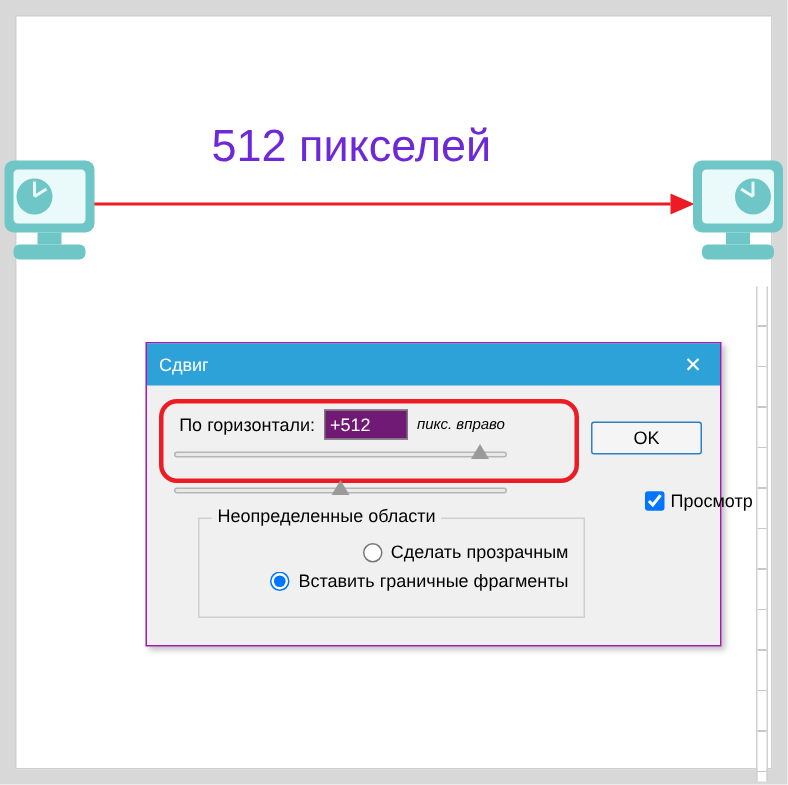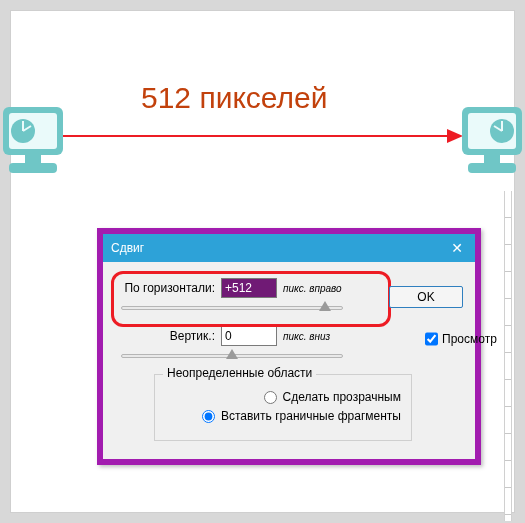--- a/index.html
+++ b/index.html
@@ -20,21 +20,21 @@
     width: 505px;
     height: 503px;
     background: #fff;
     border: 1px solid #cfcfcf;
   }
   .annotation {
     position: absolute;
     top: 70px;
     left: 130px;
     font-size: 30px;
-    color: #c2410c;
+    color: #6d28d9;
     white-space: nowrap;
   }
   .arrow {
     position: absolute;
     top: 118px;
     left: 50px;
     height: 14px;
     width: 402px;
     pointer-events: none;
   }
@@ -58,21 +58,21 @@
   .monitor { position: absolute; }
   .monitor.left  { left: -10px; top: 90px; }
   .monitor.right { right: -10px; top: 90px; }
 
   .dialog {
     position: absolute;
     left: 86px;
     top: 217px;
     width: 384px;
     background: #f0f0f0;
-    border: 6px solid #a21caf;
+    border: 1px solid #a21caf;
     box-shadow: 2px 2px 4px rgba(0,0,0,.25);
   }
   .titlebar {
     height: 28px;
     background: #2da2d8;
     color: #fff;
     display: flex;
     align-items: center;
     justify-content: space-between;
     padding: 0 8px;
@@ -170,21 +170,21 @@
   .chk-row {
     display: flex;
     gap: 4px;
     margin-top: 16px;
     font-size: 12px;
     padding-left: 36px;
   }
   .chk-row input { margin: 0; }
 
   .fieldset {
-    margin: 10px 0 0 39px;
+    margin: 10px 0 0 22px;
     width: 258px;
     border: 1px solid #cfcfcf;
     padding: 10px 10px 12px 10px;
     position: relative;
   }
   .fieldset .legend {
     position: absolute;
     top: -9px;
     left: 8px;
     background: #f0f0f0;
@@ -261,25 +261,20 @@
       <div class="row" style="margin-top:2px;">
         <label class="lbl-left">По горизонтали:</label>
         <input class="num-input hi" value="+512" style="">
         <span class="unit">пикс. вправо</span>
       </div>
       <div class="slider-wrap">
         <div class="slider-track"></div>
         <div class="slider-thumb thumb-right"></div>
       </div>
 
-      <div class="row">
-        <label class="lbl-left short">Вертик.:</label>
-        <input class="num-input" value="0" style="">
-        <span class="unit">пикс. вниз</span>
-      </div>
       <div class="slider-wrap">
         <div class="slider-track"></div>
         <div class="slider-thumb thumb-mid"></div>
       </div>
 
       <div class="fieldset">
         <div class="legend">Неопределенные области</div>
         <label class="radio-row">
           <input type="radio" name="ua" style="">
           <span>Сделать прозрачным</span>

